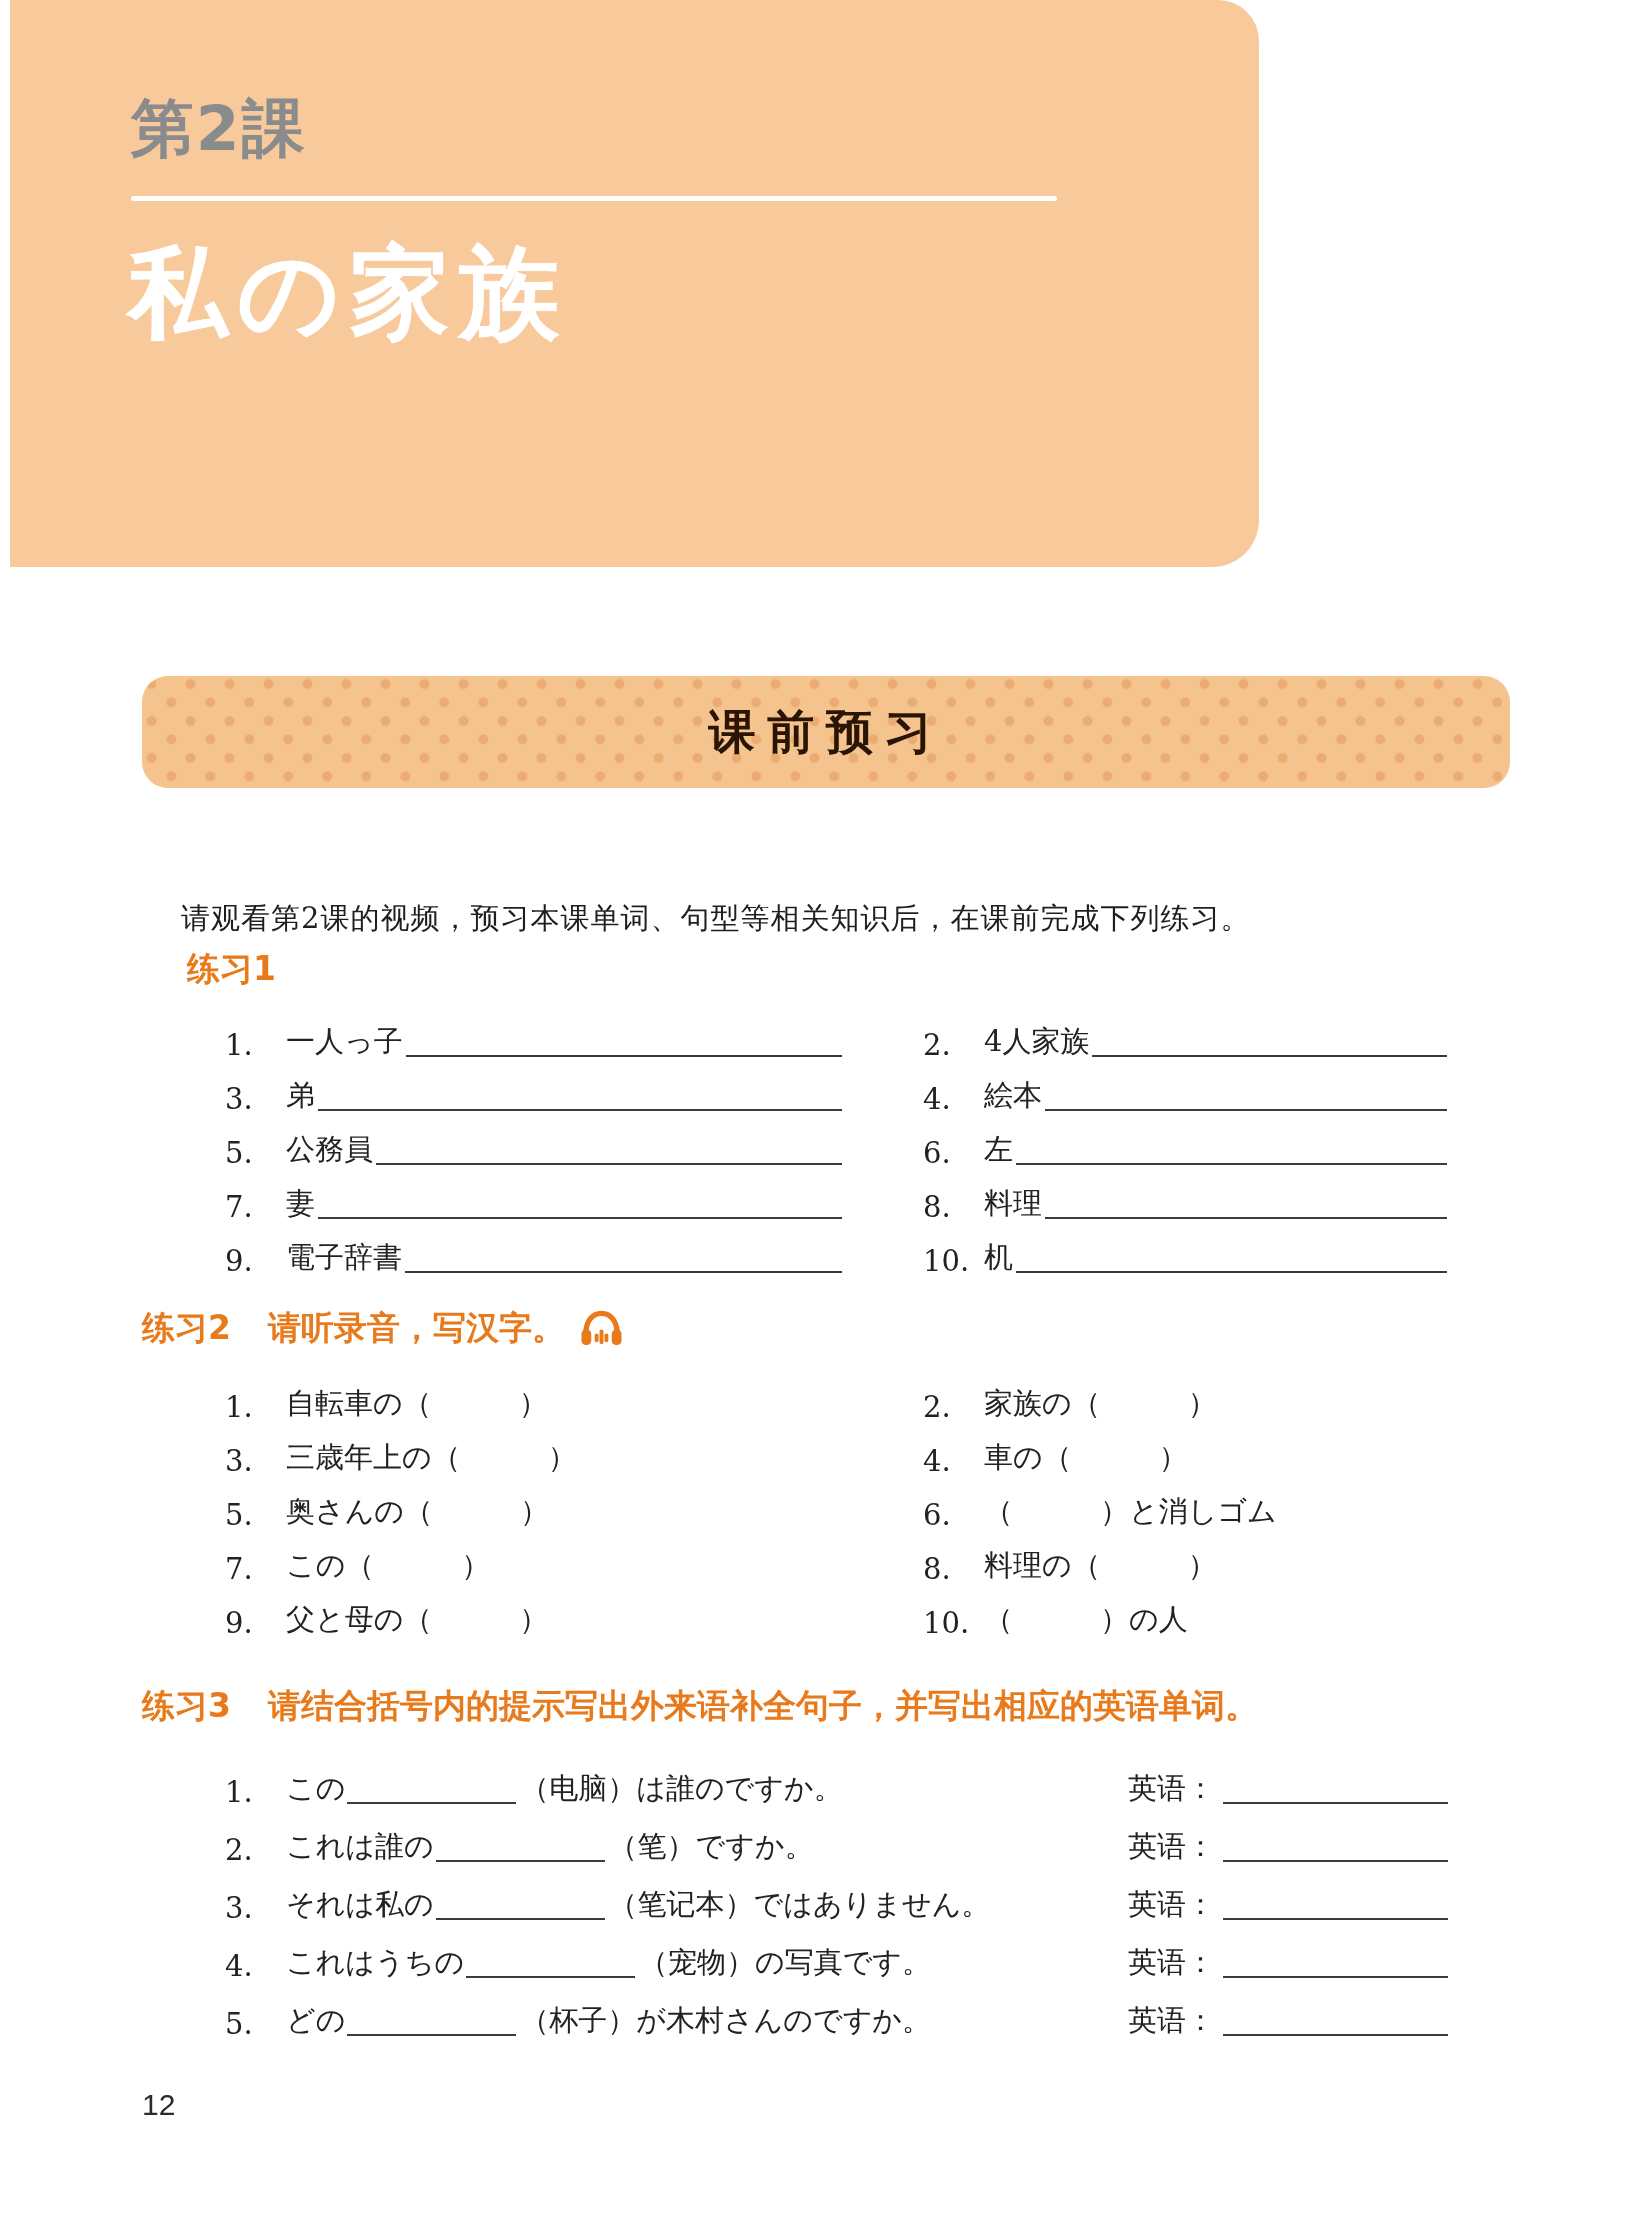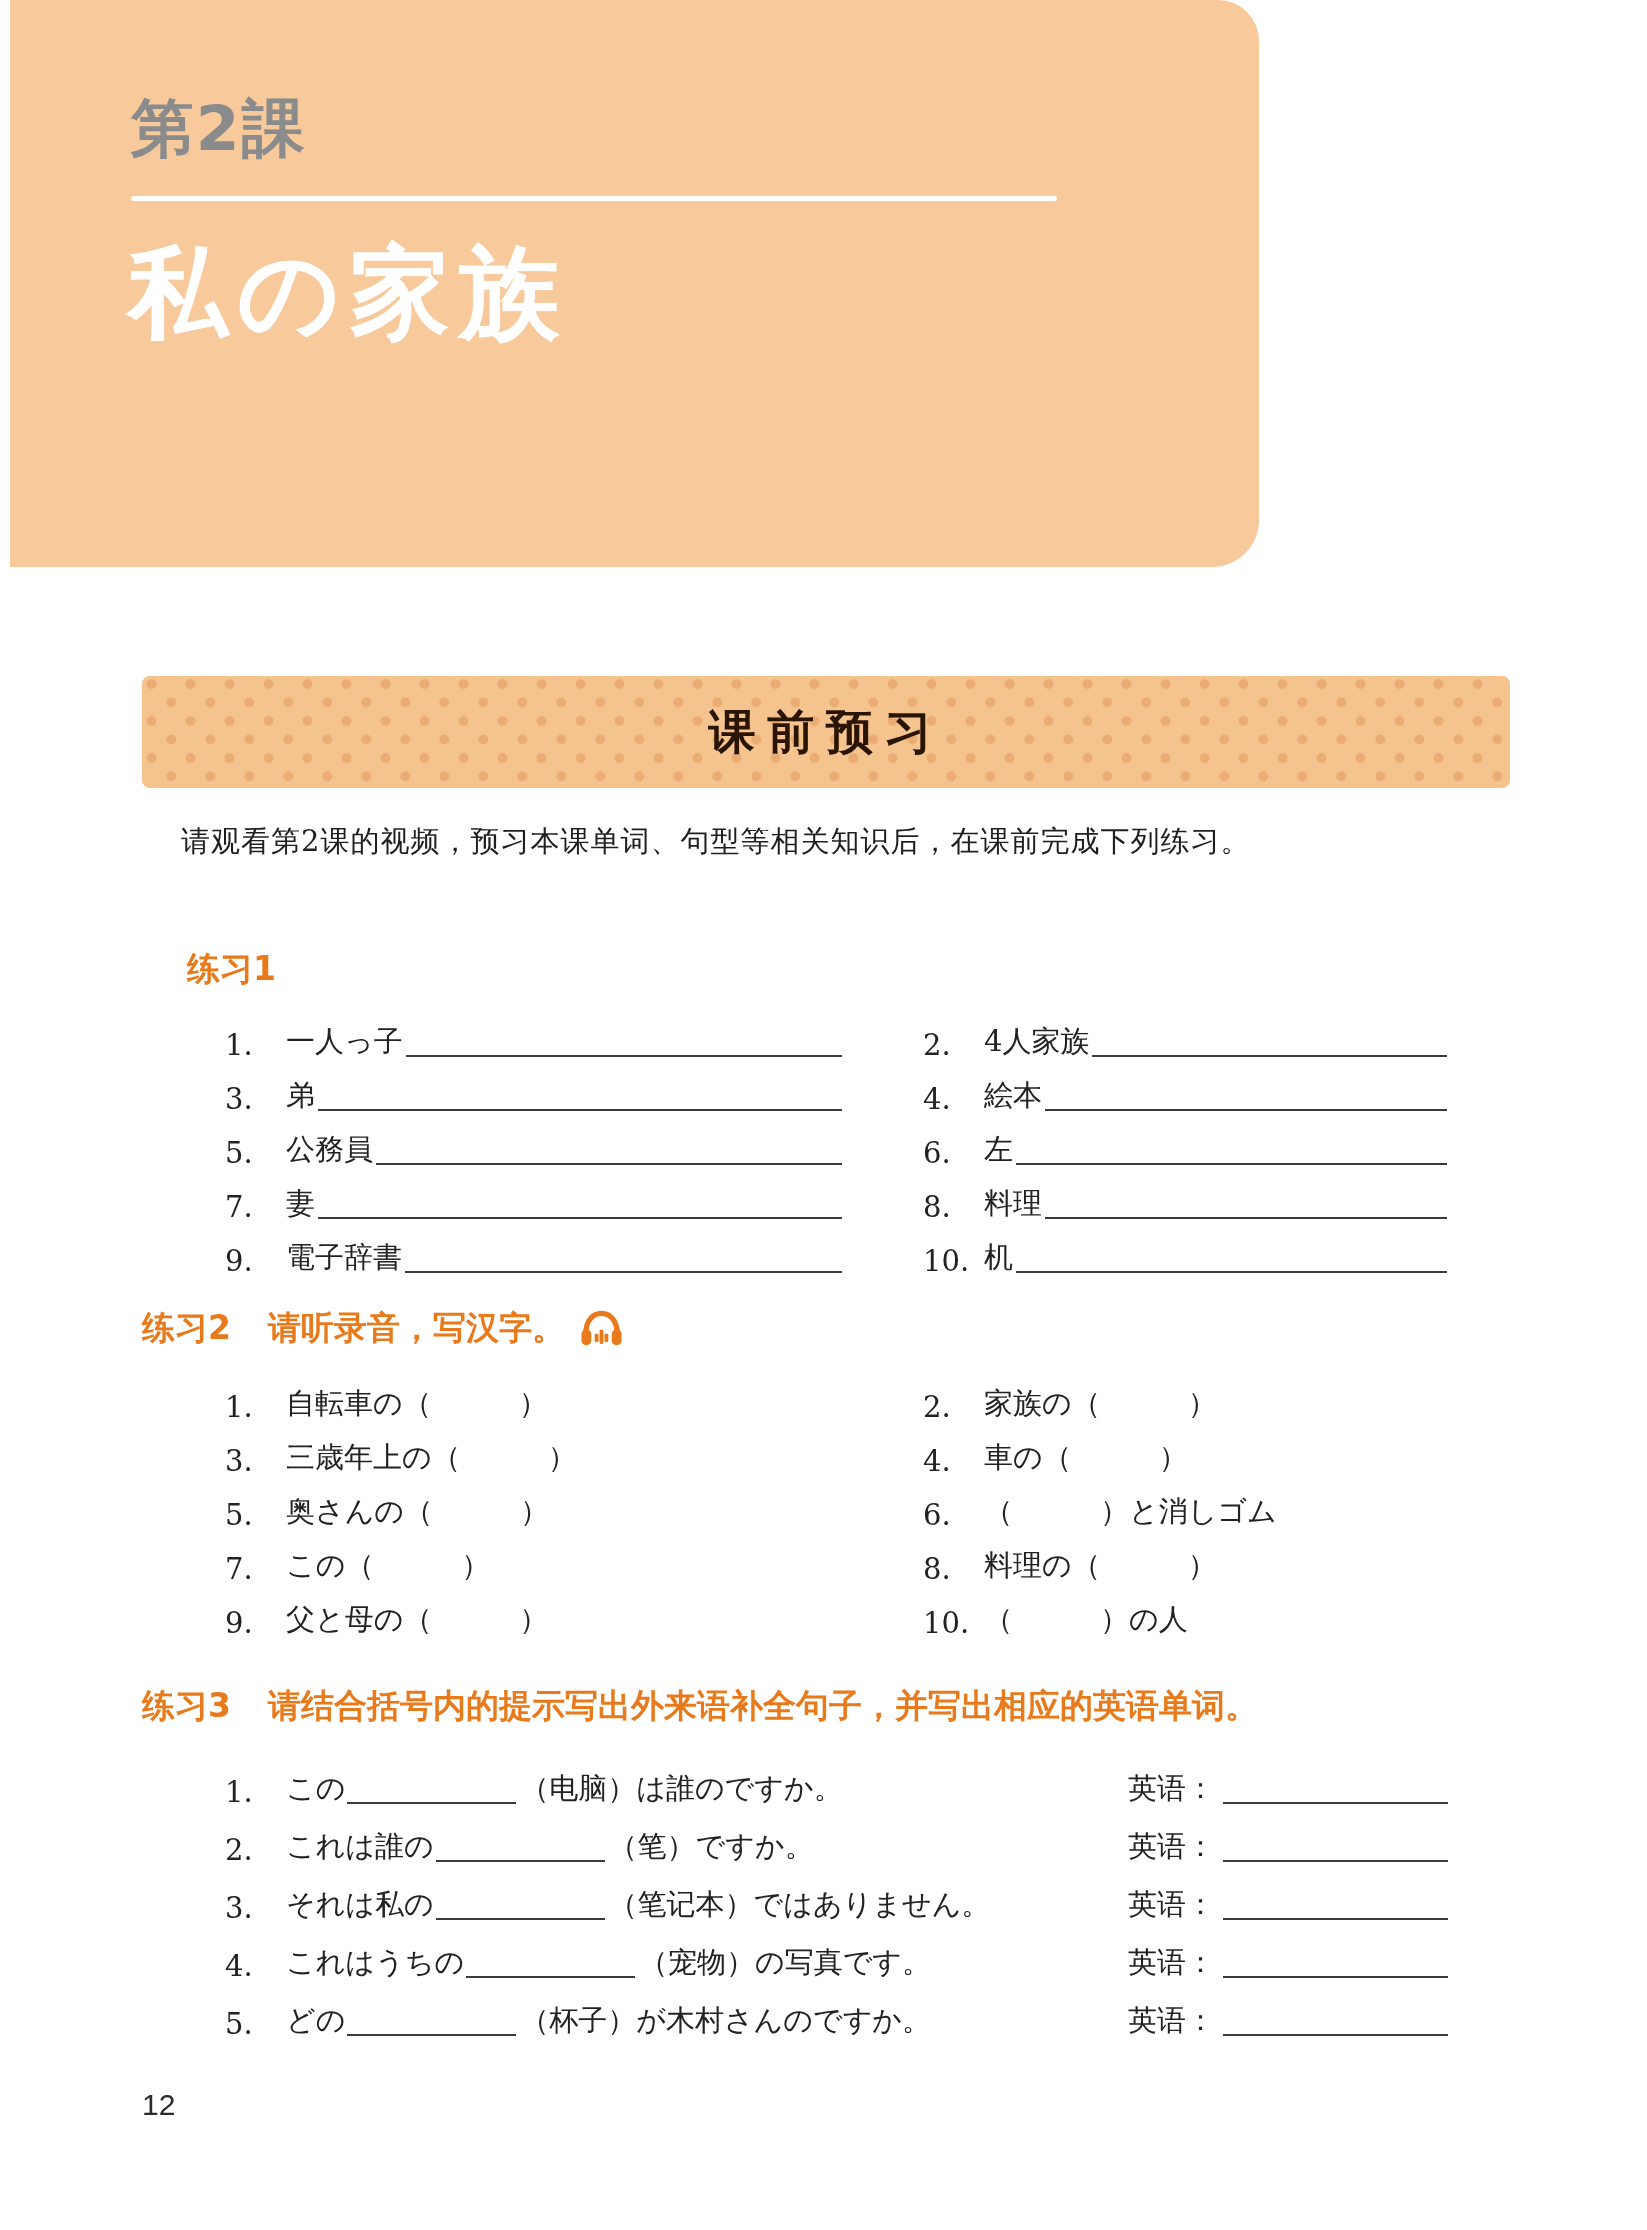--- a/index.html
+++ b/index.html
@@ -25,36 +25,36 @@
   .header-title {
     position:absolute; left:118px; top:227px;
     font-family:"DejaVu Sans","Liberation Sans",sans-serif;
     font-weight:800; font-size:100px; color:#ffffff; letter-spacing:9.8px;
     text-shadow:0 0 1px #fff;
   }
 
   
   .banner {
     position:absolute; left:142px; top:676px; width:1368px; height:112px;
-    border-radius:8px; background-color:#F5C38E;
+    border-radius:26px; background-color:#F5C38E;
     background-image:
       radial-gradient(circle, #EAAC72 4.4px, rgba(0,0,0,0) 5.4px),
       radial-gradient(circle, #EAAC72 4.4px, rgba(0,0,0,0) 5.4px);
     background-size:39px 37px;
     background-position:9.8px 7.8px, 29px 26.5px;
     display:flex; align-items:center; justify-content:center;
   }
   .banner-label {
     font-family:"DejaVu Sans","Liberation Sans",sans-serif;
     font-weight:800; font-size:47px; color:#2A1505; letter-spacing:11.8px;
   }
 
   
   .intro {
-    position:absolute; left:142px; top:822px; width:1372px;
+    position:absolute; left:142px; top:899px; width:1372px;
     font-size:29px; color:#1e1e1e; text-indent:39px; letter-spacing:1px;
   }
 
   
   .ex-heading {
     position:absolute; left:142px; display:flex; align-items:center;
     font-family:"DejaVu Sans","Liberation Sans",sans-serif;
     font-weight:bold; color:#E87A1B; white-space:nowrap;
   }
   .ex-label { font-size:33px; flex:none; }

